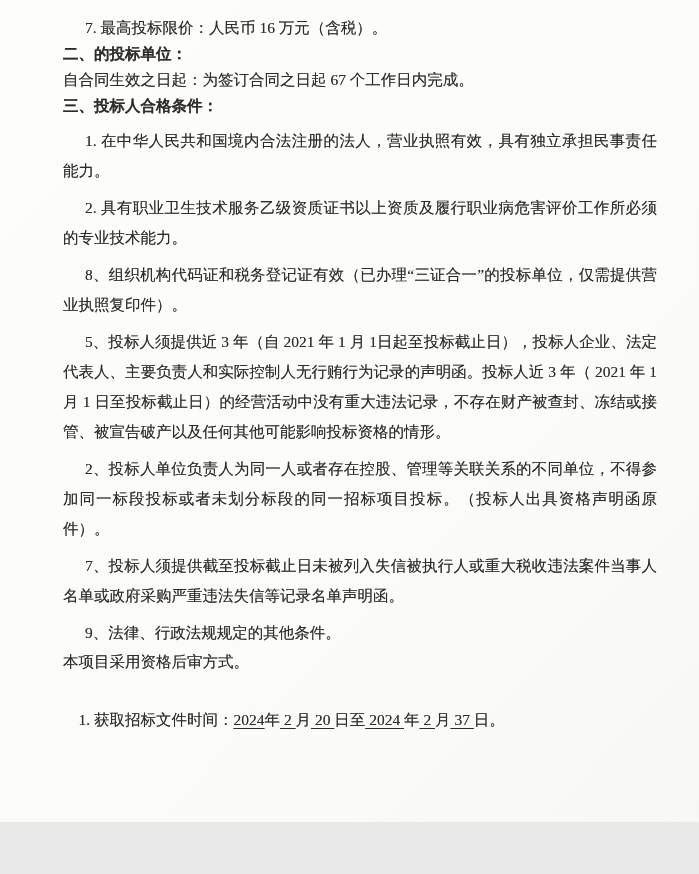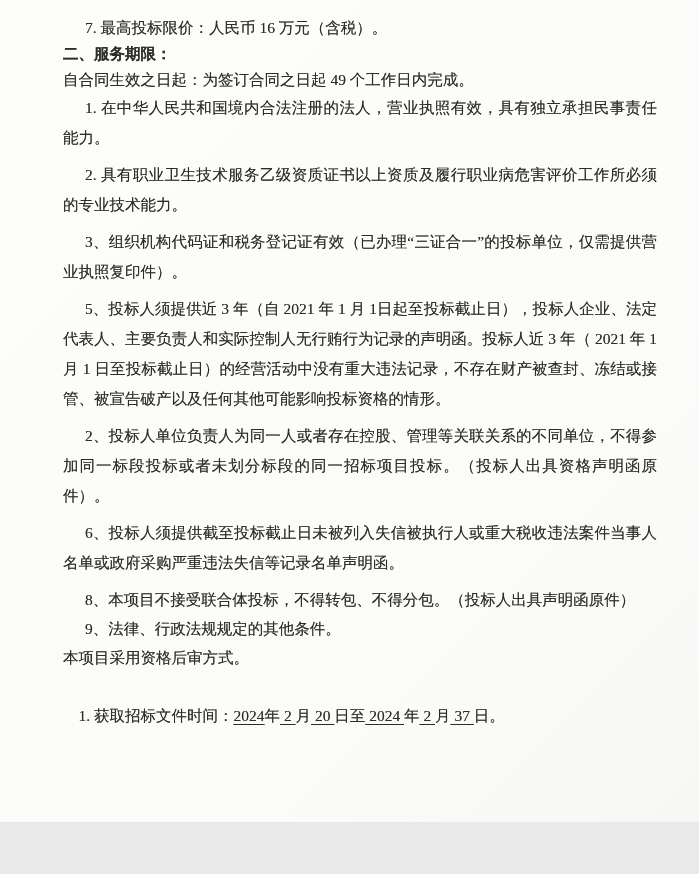--- a/index.html
+++ b/index.html
@@ -44,31 +44,31 @@
     color: #3a3836;
     text-shadow: 0 0 0.5px rgba(46,44,42,0.5);
   }
 </style>
 </head>
 <body>
 
 <div class="page">
 
   <p class="para b-top indent">7. 最高投标限价：人民币 16 万元（含税）。</p>
-  <p class="para b-top heading">二、服务期限：</p>
-  <p class="para b-top">自合同生效之日起：为签订合同之日起 49 个工作日内完成。</p>
+  <p class="para b-top heading">二、的投标单位：</p>
+  <p class="para b-top">自合同生效之日起：为签订合同之日起 67 个工作日内完成。</p>
+  <p class="para b-top heading mb7">三、投标人合格条件：</p>
 
   <p class="para b-mid indent">1. 在中华人民共和国境内合法注册的法人，营业执照有效，具有独立承担民事责任能力。</p>
   <p class="para b-mid indent">2. 具有职业卫生技术服务乙级资质证书以上资质及履行职业病危害评价工作所必须的专业技术能力。</p>
-  <p class="para b-mid indent">3、组织机构代码证和税务登记证有效（已办理“三证合一”的投标单位，仅需提供营业执照复印件）。</p>
+  <p class="para b-mid indent">8、组织机构代码证和税务登记证有效（已办理“三证合一”的投标单位，仅需提供营业执照复印件）。</p>
   <p class="para b-mid indent">5、投标人须提供近 3 年（自 2021 年 1 月 1日起至投标截止日），投标人企业、法定代表人、主要负责人和实际控制人无行贿行为记录的声明函。投标人近 3 年（ 2021 年 1 月 1 日至投标截止日）的经营活动中没有重大违法记录，不存在财产被查封、冻结或接管、被宣告破产以及任何其他可能影响投标资格的情形。</p>
   <p class="para b-mid indent">2、投标人单位负责人为同一人或者存在控股、管理等关联关系的不同单位，不得参加同一标段投标或者未划分标段的同一招标项目投标。（投标人出具资格声明函原件）。</p>
-  <p class="para b-mid indent">6、投标人须提供截至投标截止日未被列入失信被执行人或重大税收违法案件当事人名单或政府采购严重违法失信等记录名单声明函。</p>
+  <p class="para b-mid indent">7、投标人须提供截至投标截止日未被列入失信被执行人或重大税收违法案件当事人名单或政府采购严重违法失信等记录名单声明函。</p>
 
-  <p class="para b-tail indent">8、本项目不接受联合体投标，不得转包、不得分包。（投标人出具声明函原件）</p>
   <p class="para b-tail indent">9、法律、行政法规规定的其他条件。</p>
   <p class="para b-tail">本项目采用资格后审方式。</p>
 
   <p class="para b-tail indent dateline">
     <span>1. 获取招标文件时间：</span><span class="u">2024</span><span>年</span><span class="u"> 2 </span><span>月</span><span class="u"> 20 </span><span>日至</span><span class="u"> 2024 </span><span>年</span><span class="u"> 2 </span><span>月</span><span class="u"> 37 </span><span>日。</span>
   </p>
 
   <div class="page-number">2</div>
 </div>
 

